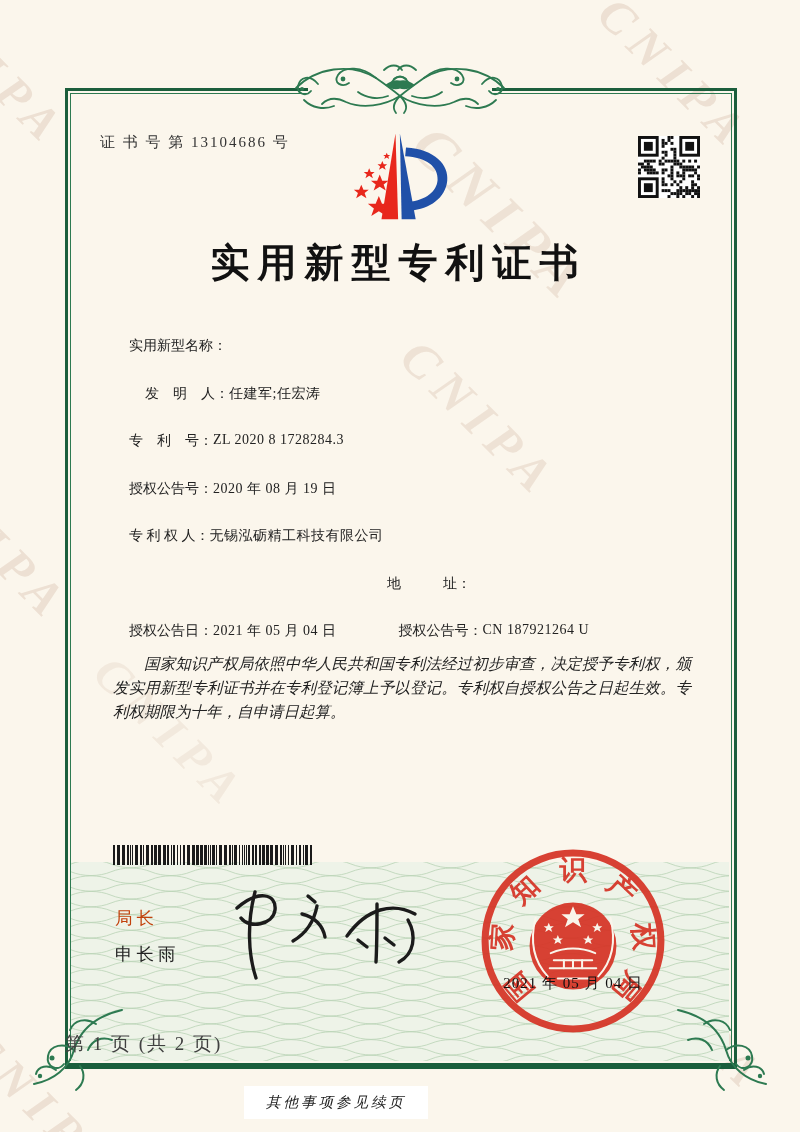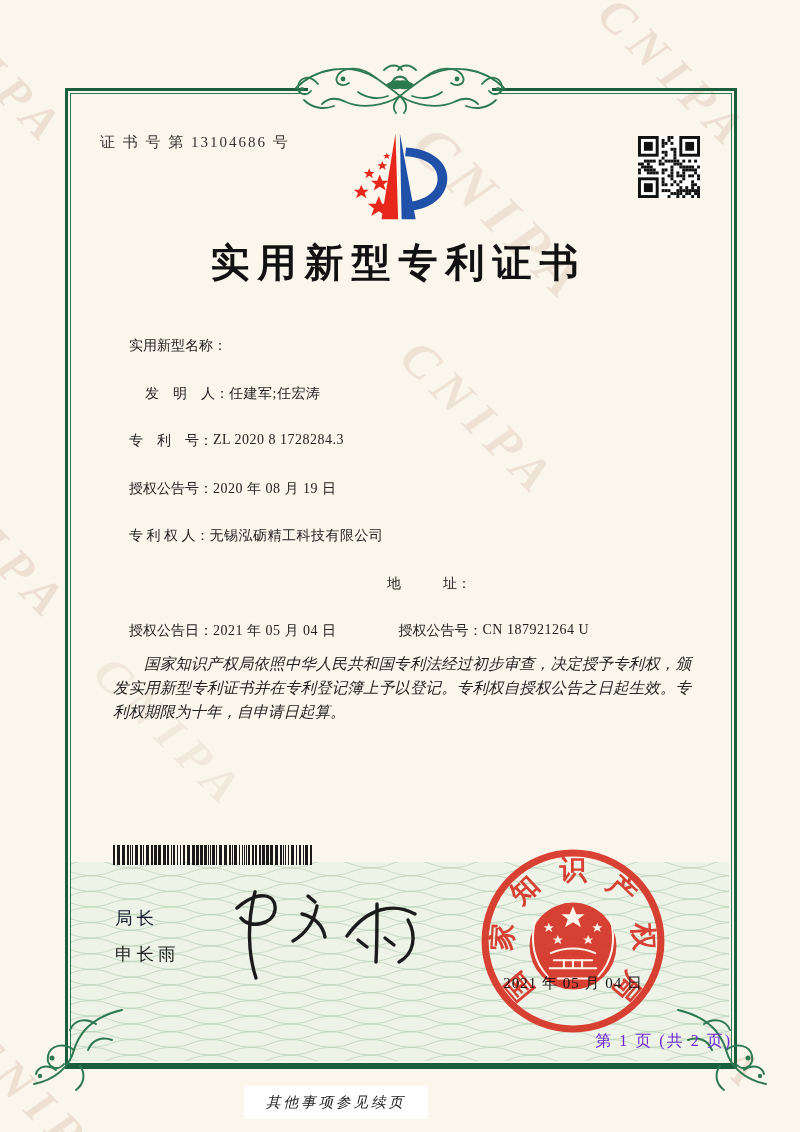--- a/index.html
+++ b/index.html
@@ -42,29 +42,29 @@
   .row .val{flex:0 0 auto;letter-spacing:.5px;}
   .paras{
     position:absolute;left:113px;top:652px;width:578px;
     font-size:15.5px;line-height:24px;color:#222;font-style:italic;
     text-align:justify;
   }
   .paras p{margin:0;text-indent:2em;}
   .waveband{position:absolute;left:71px;top:862px;width:658px;height:199px;background:#eef3e8;overflow:hidden;}
   .barcode{position:absolute;left:113px;top:845px;width:206px;height:20px;font-size:0;}
   .barcode i{display:inline-block;height:100%;background:#1a1a1a;}
-  .sig-title{position:absolute;left:115px;top:906px;font-size:17.5px;letter-spacing:4px;color:#0f172a;}
+  .sig-title{position:absolute;left:115px;top:906px;font-size:17.5px;letter-spacing:4px;color:#c2410c;}
   .sig-name{position:absolute;left:115px;top:942px;font-size:17.5px;letter-spacing:4px;color:#222;}
   .seal-date{
     position:absolute;left:478px;top:974px;width:190px;text-align:center;
     font-size:15px;color:#111;letter-spacing:1px;z-index:6;
   }
   .pageinfo{
-    position:absolute;left:65px;top:1031px;width:667px;text-align:right;
-    font-size:16px;color:#6d28d9;letter-spacing:2px;z-index:5;
+    position:absolute;left:65px;top:1031px;width:667px;text-align:left;
+    font-size:19px;color:#404040;letter-spacing:2px;z-index:5;
   }
   .footnote{
     position:absolute;left:0;top:1086px;width:672px;text-align:center;z-index:5;
   }
   .footnote span{
     display:inline-block;background:#ffffff;padding:7px 22px;
     font-size:14.5px;color:#222;letter-spacing:3px;font-style:italic;
   }
   svg{display:block;}
 </style>

